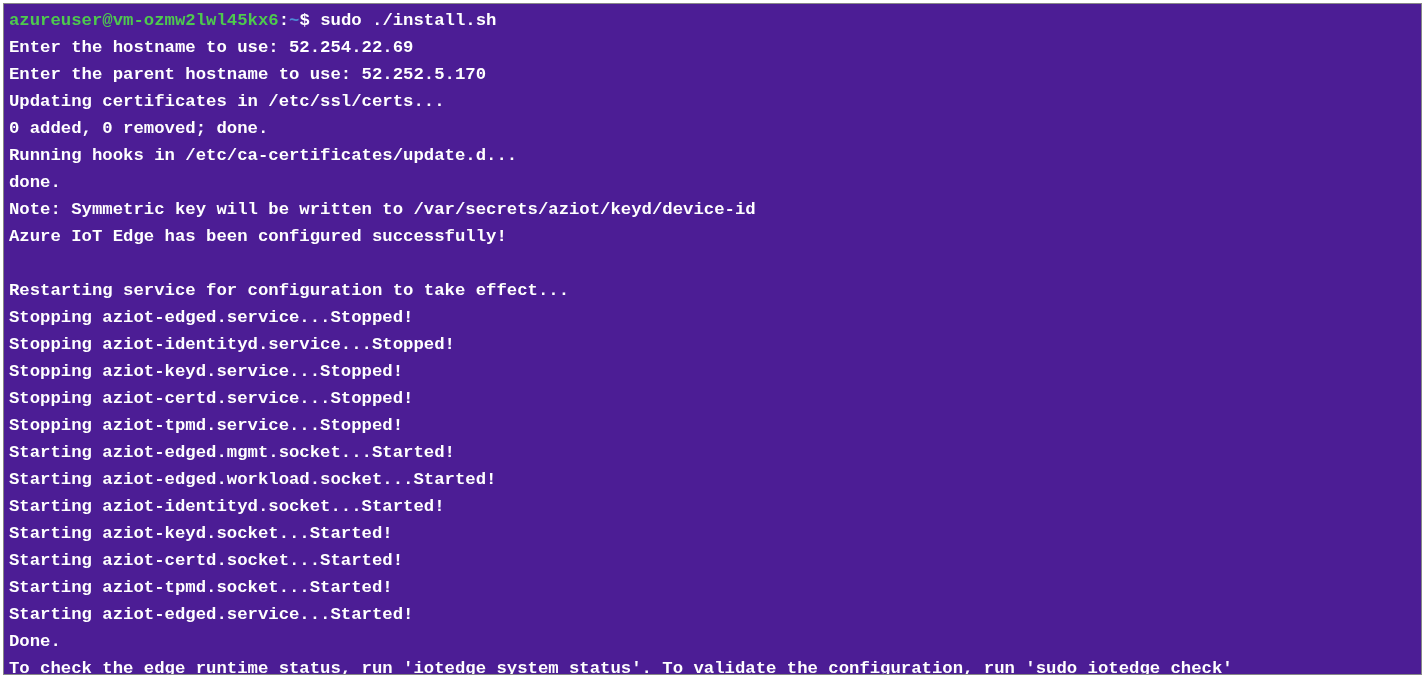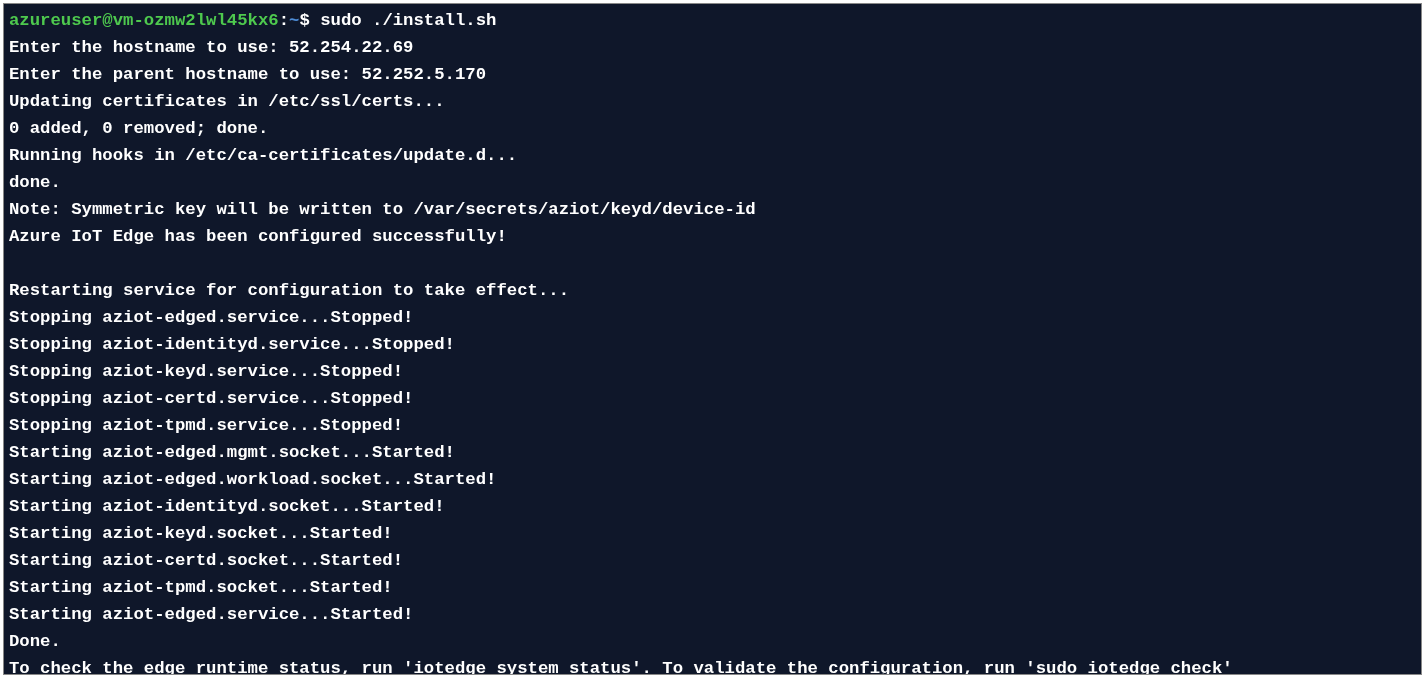--- a/index.html
+++ b/index.html
@@ -8,21 +8,21 @@
       background: #fff;
       width: 1425px;
       height: 678px;
       overflow: hidden;
     }
     .terminal {
       box-sizing: border-box;
       width: 1419px;
       height: 672px;
       margin: 3px;
-      background: #0f172a;
+      background: #4c1d95;
       border: 1px solid #888;
       font-family: "Consolas", "Courier New", monospace;
       font-size: 17.3px;
       line-height: 27px;
       color: #fff;
       white-space: pre;
       padding: 3px 5px 3px 5px;
       overflow: hidden;
       font-weight: bold;
     }

